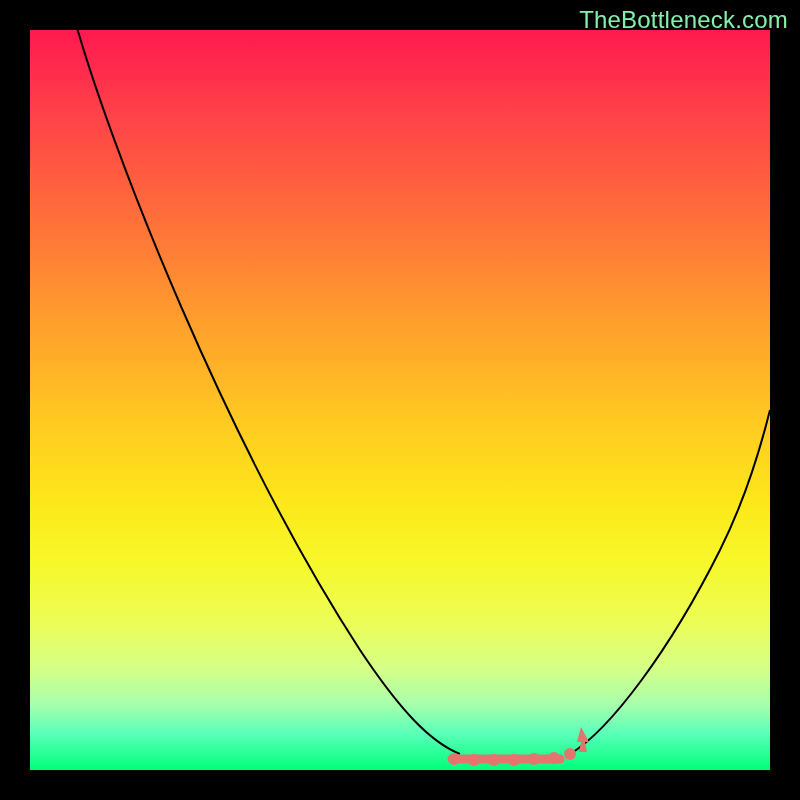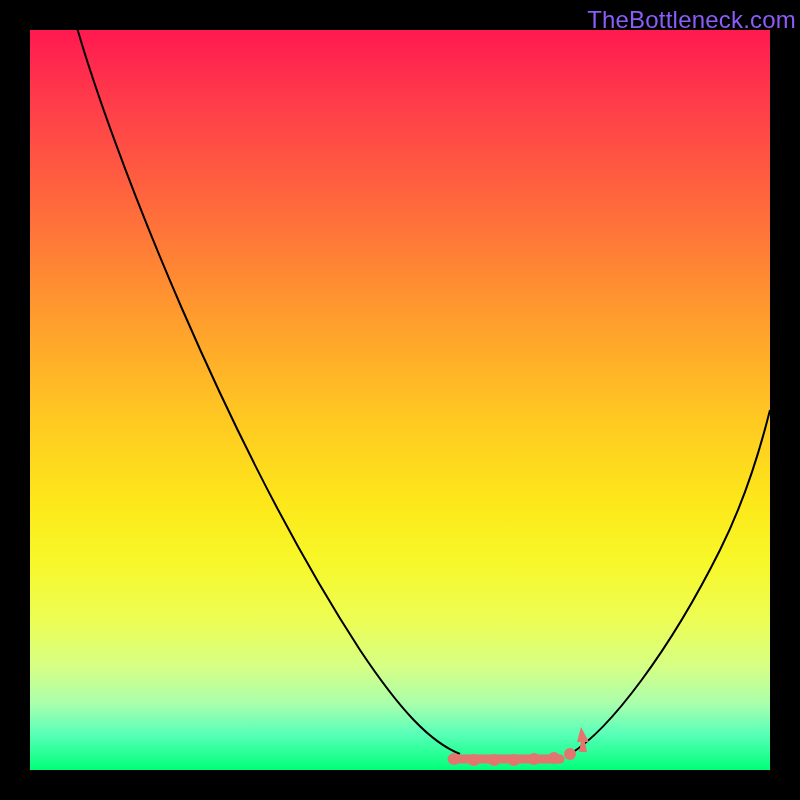--- a/index.html
+++ b/index.html
@@ -36,22 +36,22 @@
       #ecfd56 80%,
       #d6ff85 86%,
       #aaffac 91%,
       #5bffb9 95%,
       #00ff7a 100%
     );
   }
   .watermark {
     position: absolute;
     top: 6px;
-    right: 4px;
-    color: #8b5cf6;
+    right: 12px;
+    color: #86efac;
     font-size: 24px;
     font-weight: 500;
     letter-spacing: 0.2px;
     text-align: right;
   }
   svg.curve {
     position: absolute;
     left: 0;
     top: 0;
     width: 740px;

